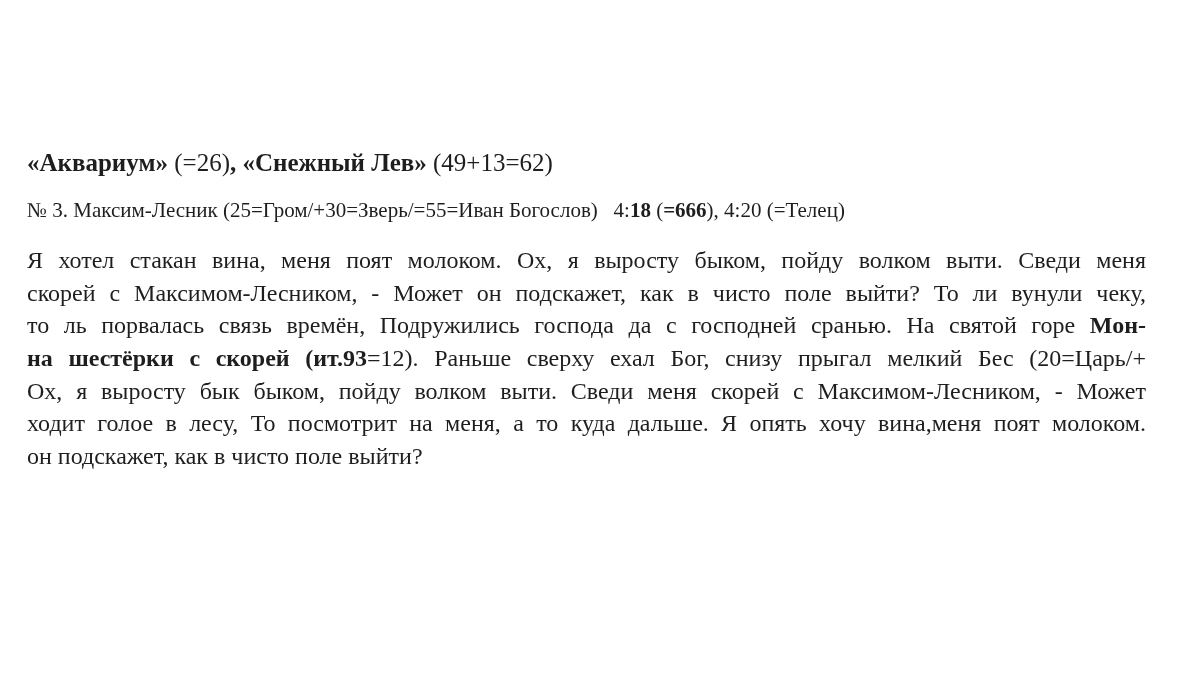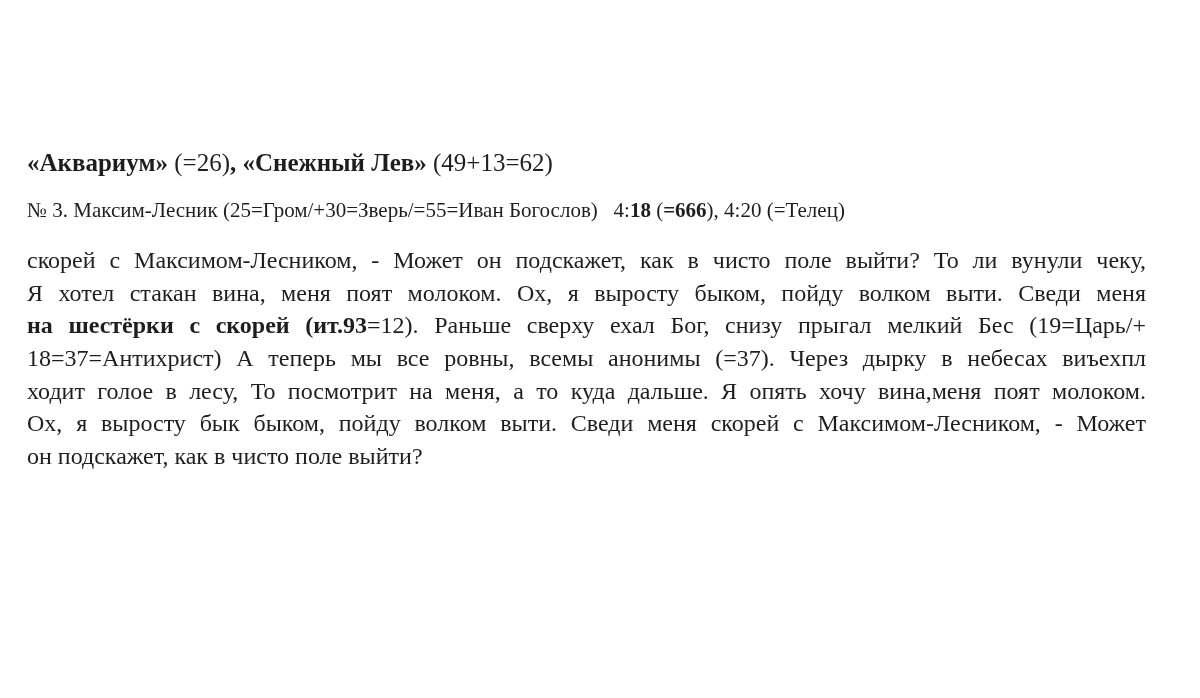--- a/index.html
+++ b/index.html
@@ -63,24 +63,24 @@
 </head>
 <body>
 
 <div class="page">
 
   <div class="hline1"><span class="b">«Аквариум»</span><span> (=26)</span><span class="b">, «Снежный Лев»</span><span> (49+13=62)</span></div>
 
   <div class="hline2"><span>№ 3. Максим-Лесник (25=Гром/+30=Зверь/=55=Иван Богослов)   4:</span><span class="b">18</span><span> (</span><span class="b">=666</span><span>), 4:20 (=Телец)</span></div>
 
   <div class="para">
+    <div class="line"><span>Я хотел стакан вина, меня поят молоком. Ох, я выросту быком, пойду волком выти. Сведи меня</span></div>
     <div class="line"><span>скорей с Максимом-Лесником, - Может он подскажет, как в чисто поле выйти? То ли вунули чеку,</span></div>
-    <div class="line"><span>Я хотел стакан вина, меня поят молоком. Ох, я выросту быком, пойду волком выти. Сведи меня</span></div>
-    <div class="line"><span class="b">на шестёрки с скорей (ит.93</span><span>=12). Раньше сверху ехал Бог, снизу прыгал мелкий Бес (19=Царь/+</span></div>
-    <div class="line"><span>18=37=Антихрист) А теперь мы все ровны, всемы анонимы (=37). Через дырку в небесах виъехпл</span></div>
+    <div class="line"><span>то ль порвалась связь времён, Подружились господа да с господней сранью. На святой горе </span><span class="b">Мон-</span></div>
+    <div class="line"><span class="b">на шестёрки с скорей (ит.93</span><span>=12). Раньше сверху ехал Бог, снизу прыгал мелкий Бес (20=Царь/+</span></div>
+    <div class="line"><span>Ох, я выросту бык быком, пойду волком выти. Сведи меня скорей с Максимом-Лесником, - Может</span></div>
     <div class="line"><span>ходит голое в лесу, То посмотрит на меня, а то куда дальше. Я опять хочу вина,меня поят молоком.</span></div>
-    <div class="line"><span>Ох, я выросту бык быком, пойду волком выти. Сведи меня скорей с Максимом-Лесником, - Может</span></div>
     <div class="line last"><span>он подскажет, как в чисто поле выйти?</span></div>
   </div>
 
   <div class="folio">1436 a</div>
 
 </div>
 
 </body></html>

